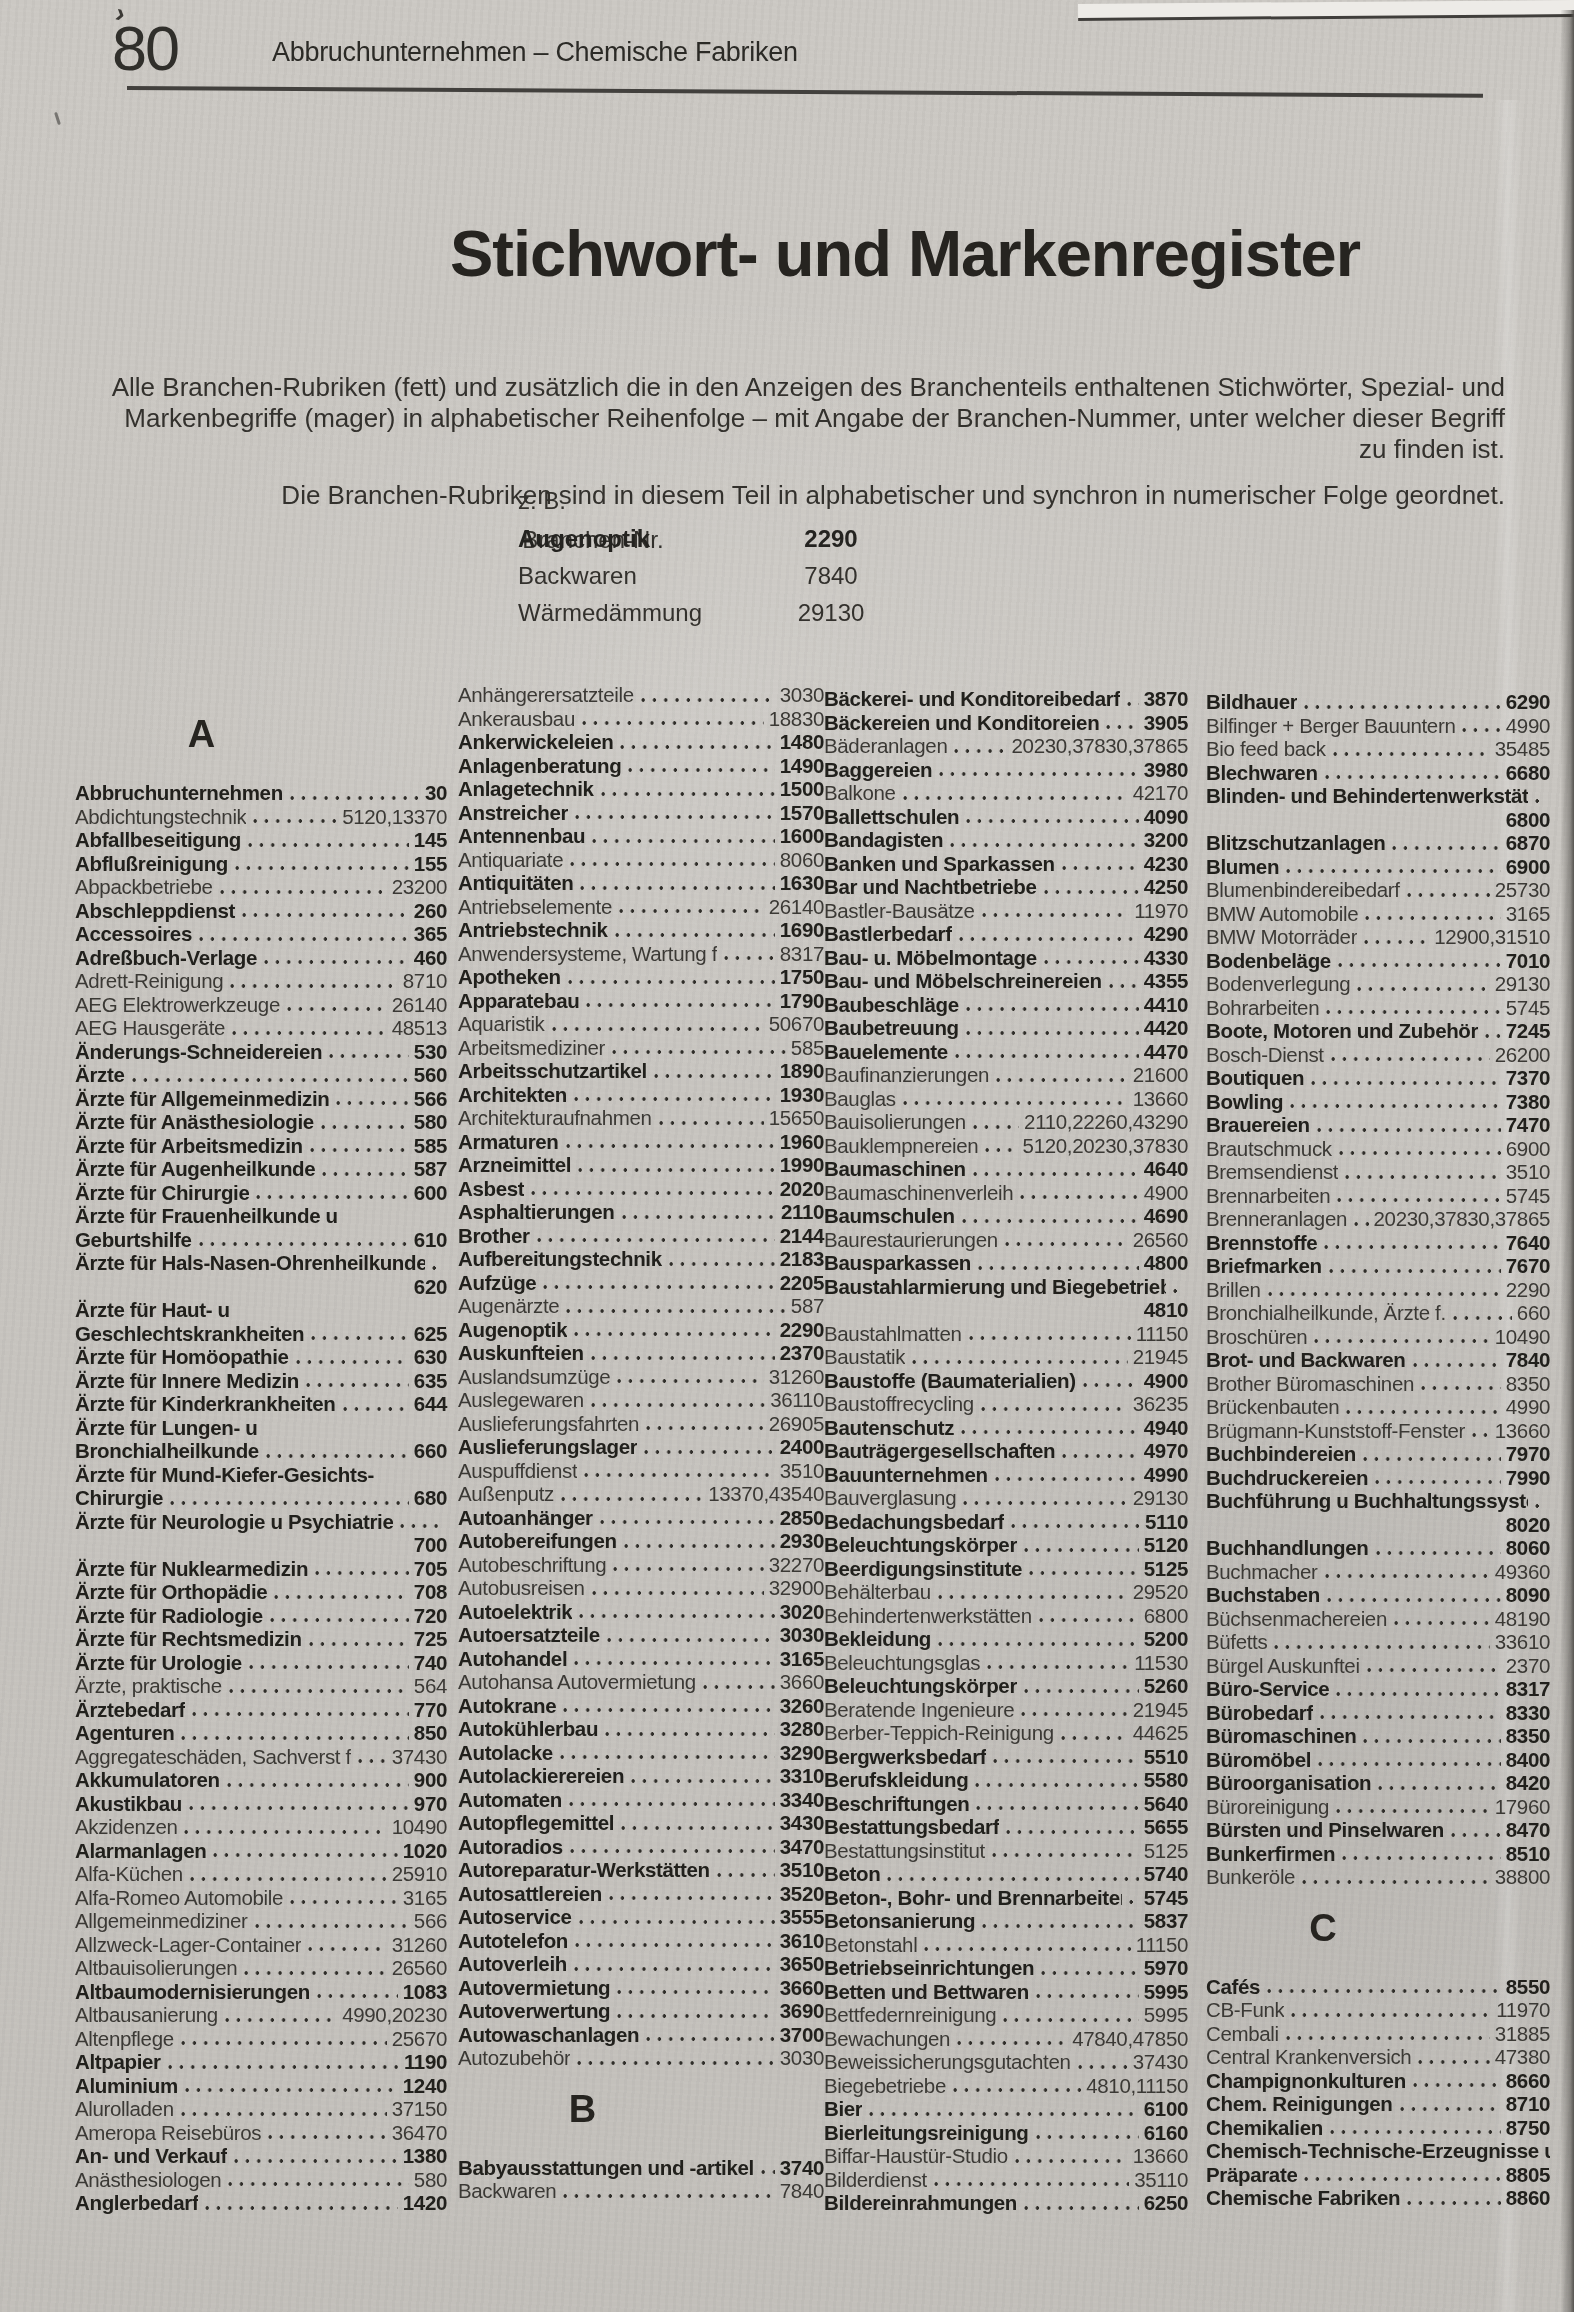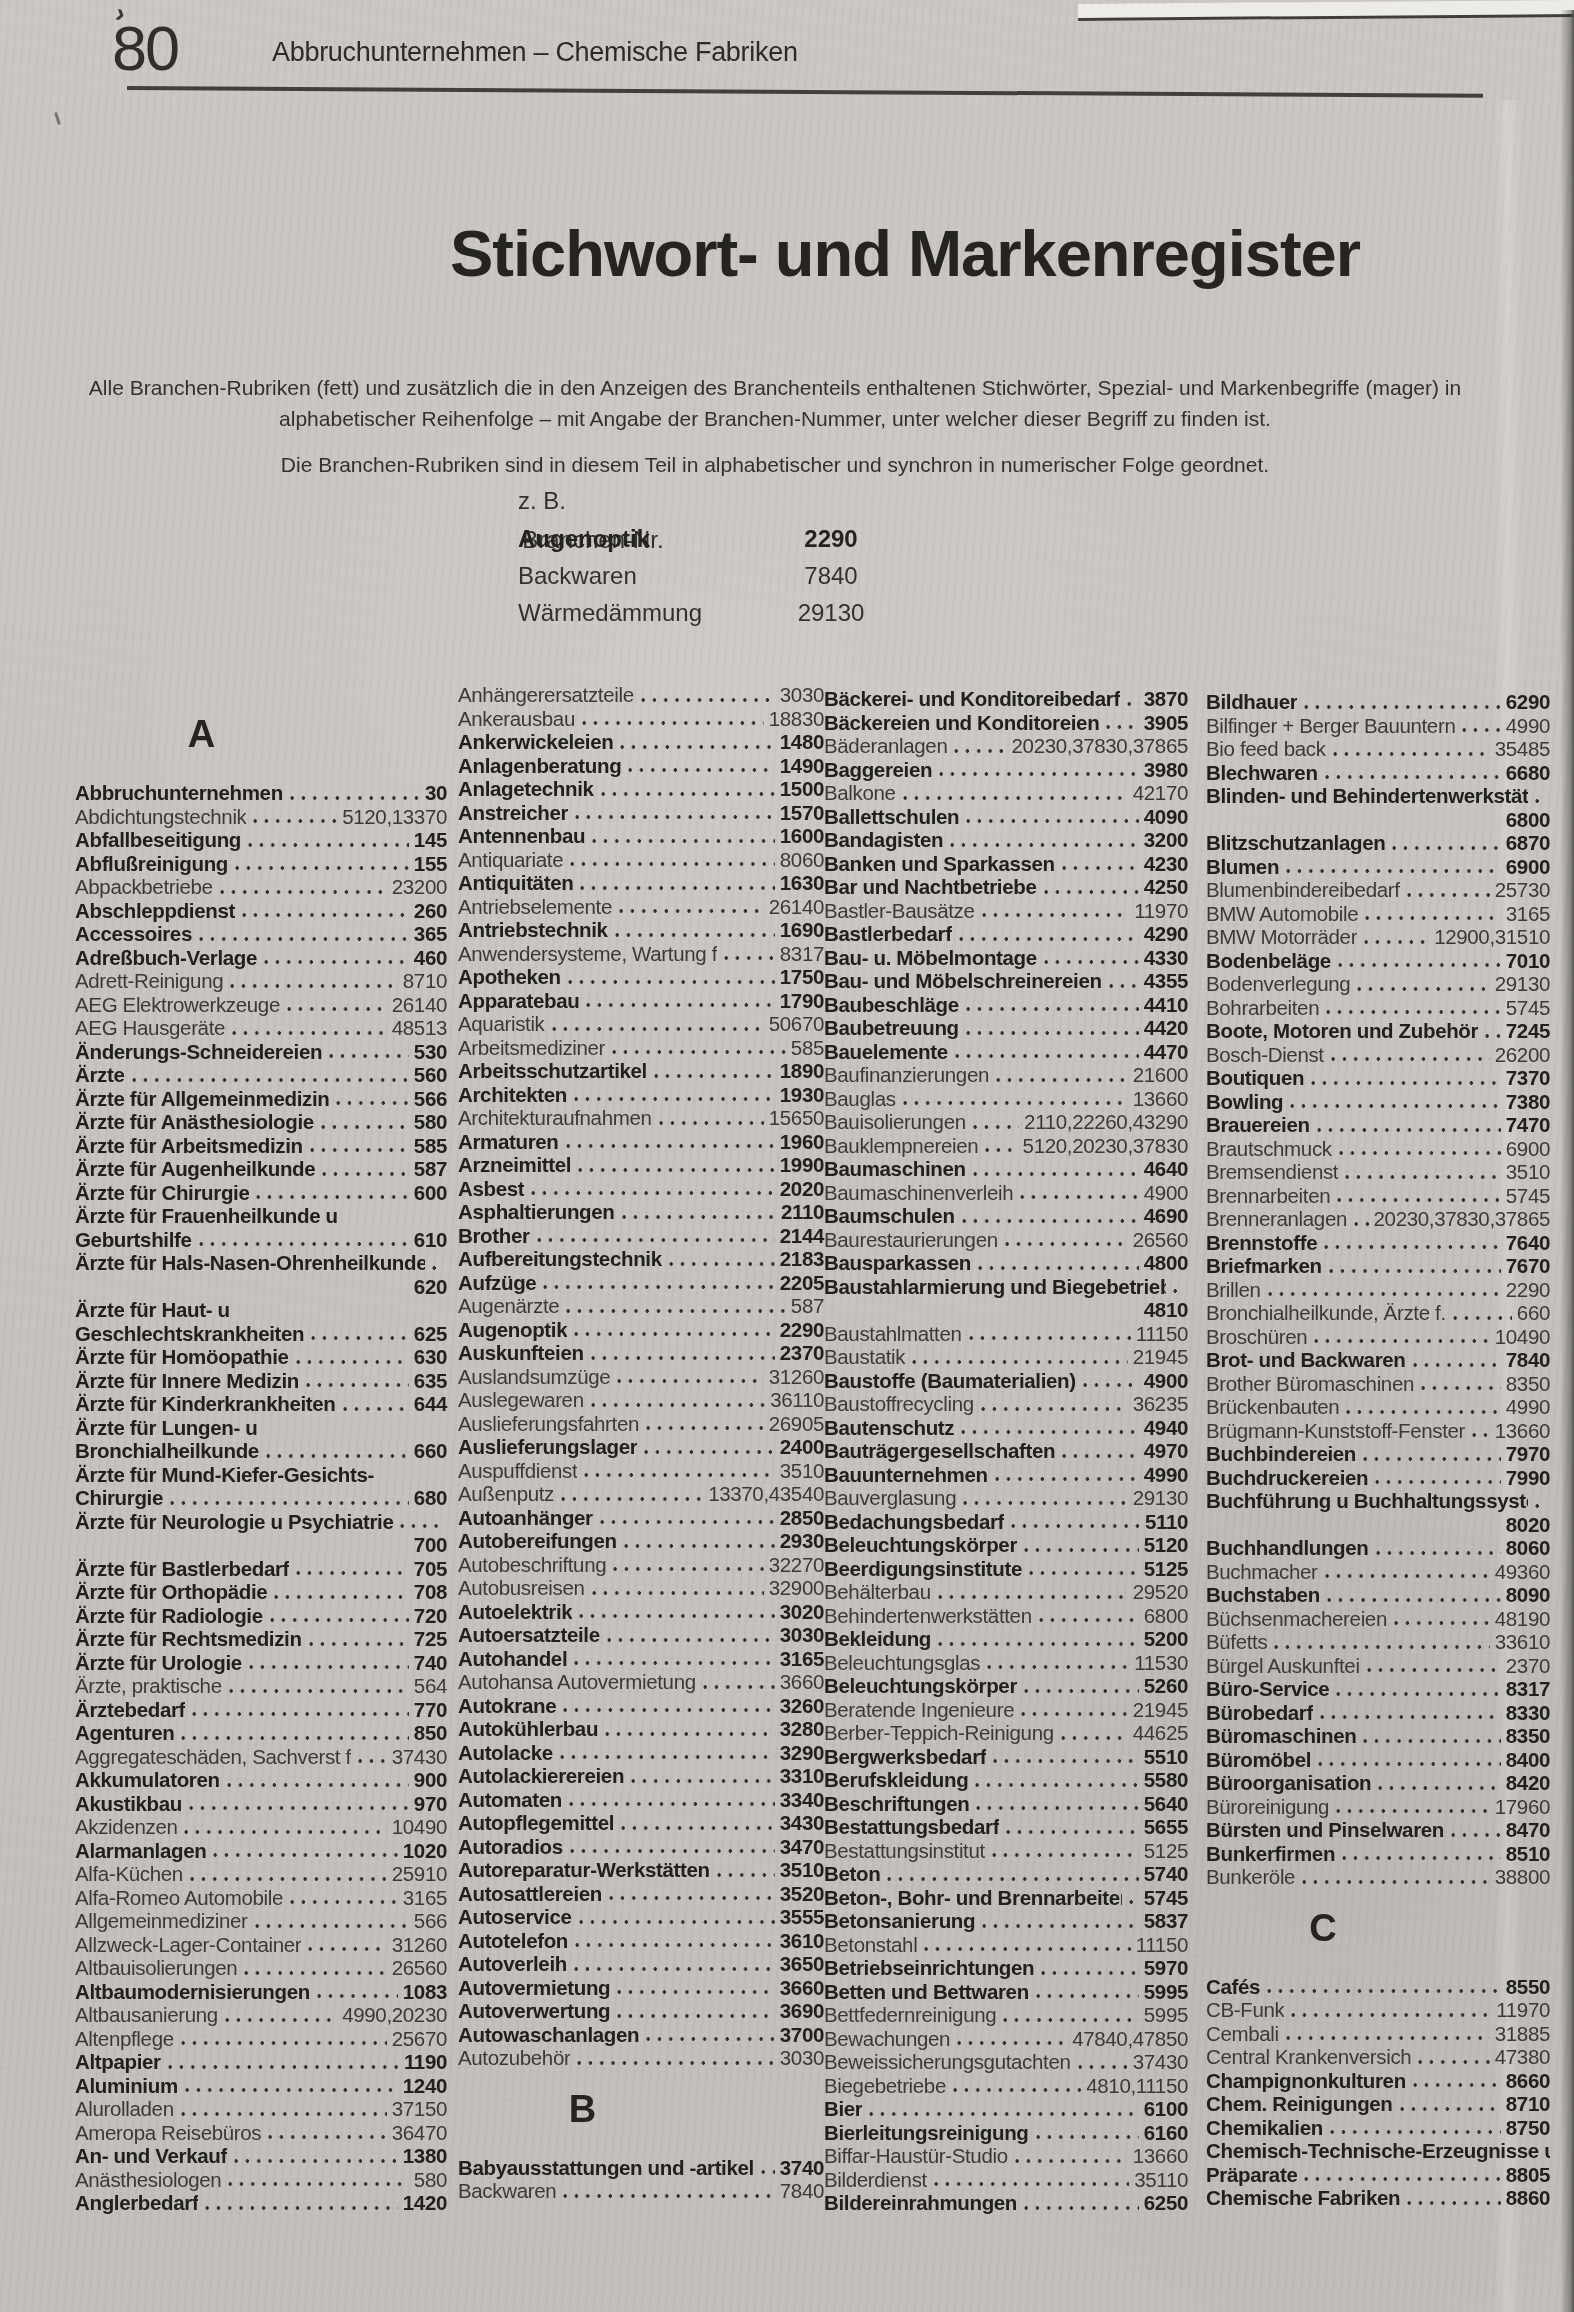--- a/index.html
+++ b/index.html
@@ -17,21 +17,21 @@
   .range{left:272px;top:37px;font-size:27px;font-weight:normal;letter-spacing:-0.3px;color:#2b2a26;text-align:right;}
   .rule{left:127px;top:86px;width:1356px;height:4px;background:#42403d;transform:rotate(0.33deg);transform-origin:left center;}
   .corner{left:1078px;top:0;width:496px;height:14px;background:#edebe7;border-bottom:3px solid #403e3b;transform:rotate(-0.45deg);transform-origin:right top;}
   .edge-right{right:0;top:10px;width:13px;height:2302px;background:linear-gradient(to right,rgba(40,38,35,0.03),rgba(40,38,35,0.38) 72%,#565450);}
   .crease{left:1494px;top:100px;width:28px;height:2212px;background:linear-gradient(to right,transparent,rgba(255,255,255,0.20),transparent);}
   .mark1{left:116px;top:-2px;font-size:27px;font-weight:bold;color:#3a3834;transform:rotate(14deg);}
   .mark2{left:56px;top:112px;width:3px;height:13px;background:#4c4a46;transform:rotate(-18deg);border-radius:2px;opacity:.65;}
   
   .title{left:240px;top:216px;width:1330px;text-align:center;font-weight:bold;
     font-size:65px;line-height:75px;letter-spacing:-1px;color:#262420;}
-  .intro{left:68px;top:372px;width:1414px;text-align:center;font-size:21px;line-height:31px;color:#33312d;}
+  .intro{left:91px;top:372px;width:1414px;text-align:right;font-size:26px;line-height:31px;color:#33312d;}
   .intro p{margin:0;}
   .intro p + p{margin-top:15px;}
   
   .example{left:518px;top:481px;width:390px;font-size:24px;color:#33312d;}
   .ex-row{display:flex;height:37px;line-height:37px;}
   .ex-name{width:238px;white-space:nowrap;}
   .ex-num{width:150px;text-align:center;white-space:nowrap;}
   .ex-head{height:39px;line-height:39px;flex-direction:column;}
   .ex-bold{font-weight:bold;color:#242320;}
   
@@ -235,21 +235,21 @@
         <span class="num">680</span>
       </div>
       <div class="row b">
         <span class="name">Ärzte für Neurologie u Psychiatrie</span>
         <span class="leader"></span>
       </div>
       <div class="row b vonly">
         <span class="num">700</span>
       </div>
       <div class="row b">
-        <span class="name">Ärzte für Bastlerbedarf</span>
+        <span class="name">Ärzte für Nuklearmedizin</span>
         <span class="leader"></span>
         <span class="num">705</span>
       </div>
       <div class="row b">
         <span class="name">Ärzte für Orthopädie</span>
         <span class="leader"></span>
         <span class="num">708</span>
       </div>
       <div class="row b">
         <span class="name">Ärzte für Radiologie</span>

